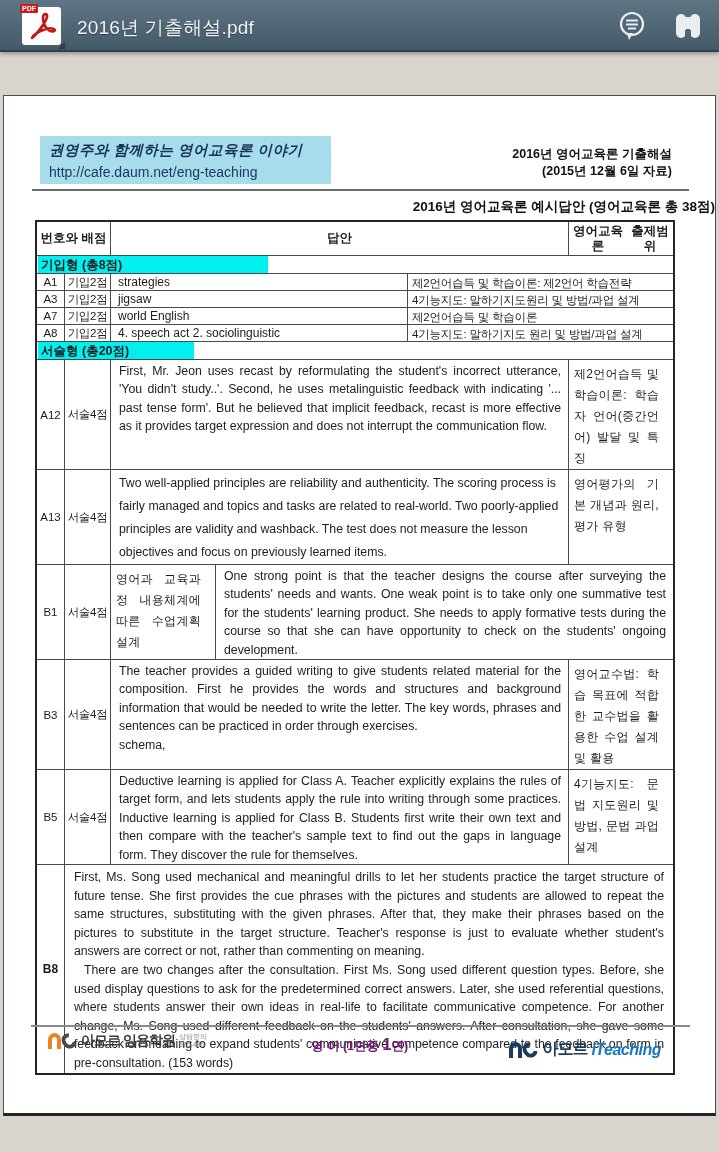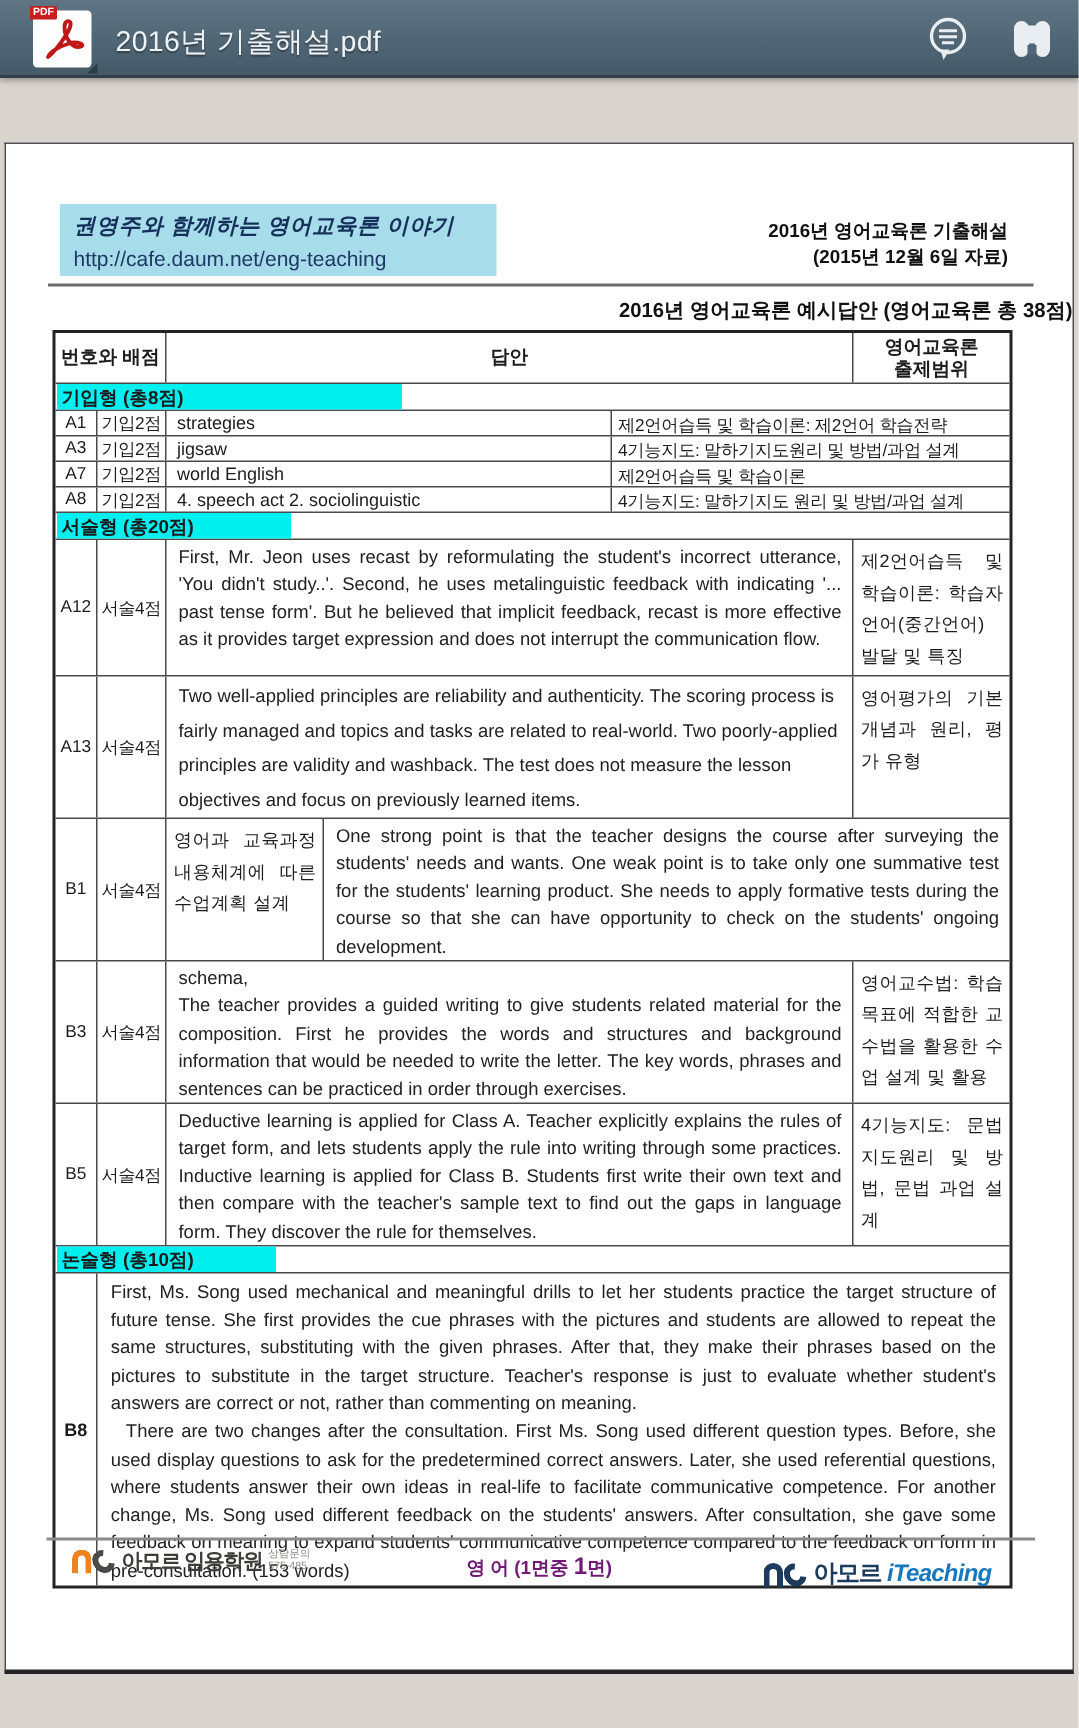--- a/index.html
+++ b/index.html
@@ -77,21 +77,21 @@
   }
   .row { display:flex; border-top:1px solid #4a4a4a; }
   .row:first-child { border-top:none; }
   .cell { border-left:1px solid #4a4a4a; overflow:hidden; }
   .cell:first-child { border-left:none; }
   .cen { display:flex; align-items:center; justify-content:center; text-align:center; }
 
   .hrow { height:33px; font-weight:bold; font-size:12.5px; }
   .h-nopt { width:73px; }
   .h-ans  { width:458px; }
-  .h-scope{ width:105px; line-height:14.5px; flex-direction:column; }
+  .h-scope{ width:105px; line-height:14.5px; flex-direction:row; }
 
   .srow { height:18px; align-items:center; }
   .hl {
     display:inline-block; background:#00efef; font-weight:bold;
     font-size:12.5px; line-height:16px; padding:1px 3px 0 3px; margin-left:1px;
     white-space:nowrap; overflow:hidden;
   }
   .hl-fill  { width:230px; }
   .hl-desc  { width:156px; }
   .hl-essay { width:146px; }
@@ -102,21 +102,21 @@
   .frow { height:17px; }
   .f-ans  { width:297px; font-size:12px; padding:1px 0 0 7px; }
   .f-scope{ width:266px; font-size:11.5px; padding:2px 0 0 4px; white-space:nowrap; letter-spacing:-.2px; }
 
   .d-ans {
     width:458px; padding:2px 7px 0 8px;
     font-size:12.3px; line-height:18.4px; text-align:justify; color:#222;
   }
   .d-ans.loose { line-height:23px; text-align:left; }
   .d-scope {
-    width:105px; padding:4px 4px 0 5px;
+    width:105px; padding:4px 14px 0 5px;
     font-size:12px; line-height:21px; text-align:justify; letter-spacing:.3px;
   }
   .r-a12 { min-height:91px; }
   .r-a13 { min-height:93px; }
   .r-b1  { min-height:93px; }
   .r-b3  { min-height:93px; }
   .r-b5  { min-height:94px; }
 
   .erow  { min-height:205px; }
   .e-no  { width:27px; font-size:12px; font-weight:bold; }
@@ -253,35 +253,32 @@
     <div class="row r-b1">
       <div class="cell cen c-no">B1</div>
       <div class="cell cen c-pt">서술4점</div>
       <div class="cell d-scope">영어과 교육과정 내용체계에 따른 수업계획 설계</div>
       <div class="cell d-ans">One strong point is that the teacher designs the course after  surveying the students' needs and wants. One weak point is to take only one summative test for the students' learning product. She needs to apply formative tests during the course so that she can have opportunity to check on the students' ongoing development.</div>
     </div>
     <div class="row r-b3">
       <div class="cell cen c-no">B3</div>
       <div class="cell cen c-pt">서술4점</div>
       <div class="cell d-ans">
+        <div>The teacher provides a guided writing to give students related material for the composition. First he provides the words and structures and background information that would be needed to write the letter. The key words, phrases and sentences can be practiced in order through exercises.</div>
         <div>schema,</div>
-        <div>The teacher provides a guided writing to give students related material for the composition. First he provides the words and structures and background information that would be needed to write the letter. The key words, phrases and sentences can be practiced in order through exercises.</div>
       </div>
       <div class="cell d-scope">영어교수법: 학습 목표에 적합한 교수법을 활용한 수업 설계 및 활용</div>
     </div>
     <div class="row r-b5">
       <div class="cell cen c-no">B5</div>
       <div class="cell cen c-pt">서술4점</div>
       <div class="cell d-ans">Deductive learning is applied for Class A. Teacher explicitly explains the rules of target form, and lets students apply the rule into writing through some practices. Inductive learning is applied for Class B. Students first write their own text and then compare with the teacher's sample text to find out the gaps in language form. They discover the rule for themselves.</div>
       <div class="cell d-scope">4기능지도:  문법 지도원리 및 방법, 문법 과업 설계</div>
     </div>
 
-    <div class="row srow">
-      <span class="hl hl-essay">논술형 (총10점)</span>
-    </div>
 
     <div class="row erow">
       <div class="cell cen e-no">B8</div>
       <div class="cell e-ans">
         <div class="p1">First, Ms. Song used mechanical and meaningful drills to let her students practice the target structure of future tense. She first provides the cue phrases with the pictures and students are allowed to repeat the same structures, substituting with the given phrases. After that, they make their phrases based on the pictures to substitute in the target structure. Teacher's response is just to evaluate whether student's answers are correct or not, rather than commenting on meaning.</div>
         <div class="p2">There are two changes after the consultation. First Ms. Song used different question types. Before, she used display questions to ask for the predetermined correct answers. Later, she used referential questions, where students answer their own ideas in real-life to facilitate communicative competence. For another change, Ms. Song used different feedback on the students' answers. After consultation, she gave some feedback on meaning to expand students' communicative competence compared to the feedback on form in pre-consultation. (153 words)</div>
       </div>
     </div>
   </div>
 

